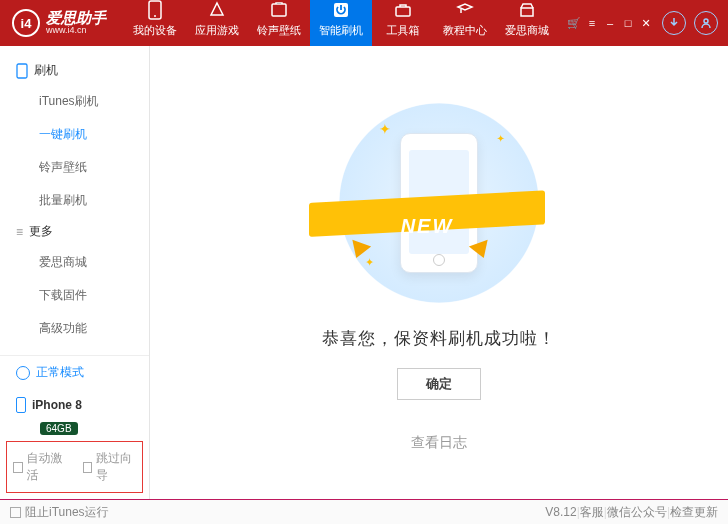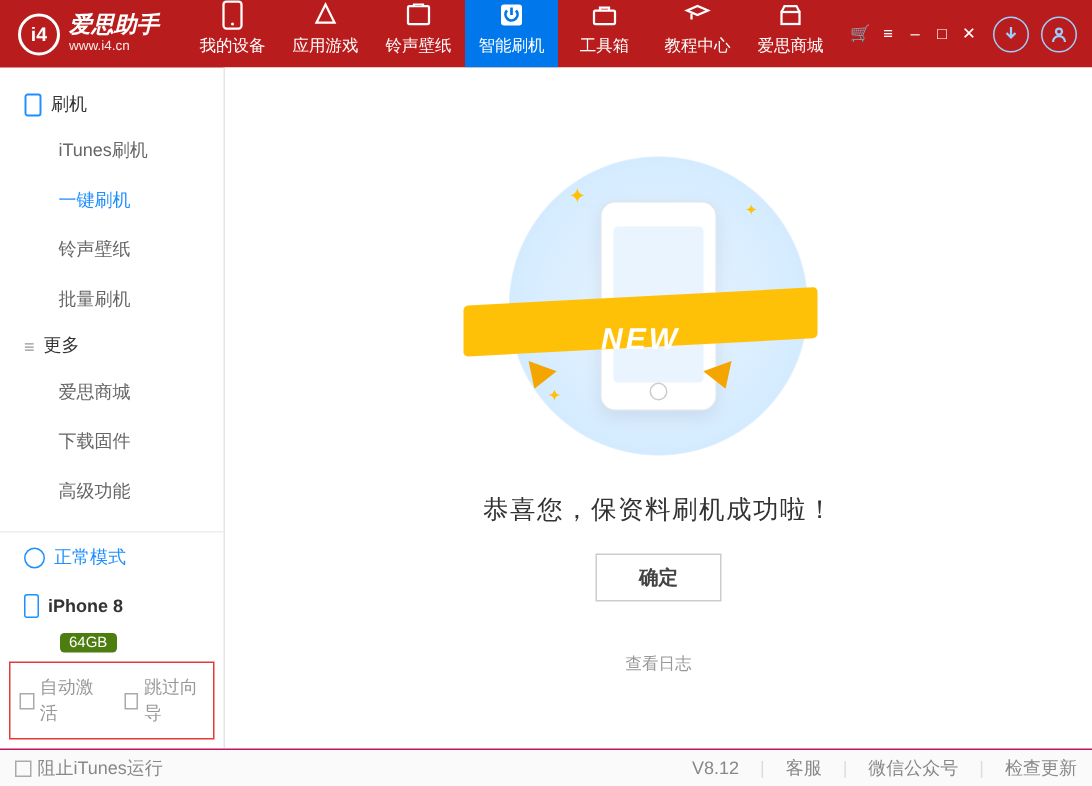--- a/index.html
+++ b/index.html
@@ -24,42 +24,42 @@
 .sidebar{width:150px;border-right:1px solid #e5e5e5;display:flex;flex-direction:column;}
 .side-scroll{flex:1;padding:10px 0;}
 .side-group{padding:6px 16px;color:#333;font-size:13px;display:flex;align-items:center;gap:6px;}
 .side-item{padding:8px 0 8px 39px;color:#666;font-size:12px;cursor:pointer;}
 .side-item.active{color:#1e8fff;}
 .side-bottom{border-top:1px solid #eee;}
 .mode-row{padding:8px 16px;display:flex;align-items:center;gap:6px;color:#1e8fff;}
 .mode-row .refresh{width:14px;height:14px;border:1.5px solid #1e8fff;border-radius:50%;position:relative;}
 .dev-row{padding:8px 16px;display:flex;align-items:center;gap:6px;color:#333;}
 .dev-row .phone-ico{width:10px;height:16px;border:1.5px solid #1e8fff;border-radius:2px;}
-.cap-badge{display:inline-block;background:#4d7c0f;color:#fff;border-radius:3px;padding:1px 6px;font-size:10px;margin-left:40px;}
+.cap-badge{display:inline-block;background:#14532d;color:#fff;border-radius:3px;padding:1px 6px;font-size:10px;margin-left:40px;}
 .checks{border:1.5px solid #e53935;margin:6px;padding:8px 6px;display:flex;gap:16px;}
 .chk{display:flex;align-items:center;gap:4px;color:#999;font-size:11px;cursor:pointer;}
 .chk .box{width:11px;height:11px;border:1px solid #aaa;}
 .main{flex:1;display:flex;flex-direction:column;align-items:center;justify-content:center;background:#fff;}
 .illus{width:200px;height:200px;background:radial-gradient(circle at 50% 50%,#e9f5ff 0%,#d4ebff 70%,transparent 71%);border-radius:50%;position:relative;display:flex;align-items:center;justify-content:center;margin-top:10px;}
 .phone{width:78px;height:140px;background:#fff;border-radius:10px;border:1px solid #dde6f0;box-shadow:0 4px 12px rgba(0,0,0,0.08);position:relative;}
 .phone::before{content:"";position:absolute;top:16px;left:8px;right:8px;bottom:18px;background:#eaf4ff;border-radius:3px;}
 .phone::after{content:"";position:absolute;bottom:6px;left:50%;width:10px;height:10px;border:1px solid #ccc;border-radius:50%;transform:translateX(-50%);}
 .ribbon{position:absolute;left:-30px;right:-6px;top:50%;height:48px;transform:translateY(-30%);}
 .ribbon .band{position:absolute;left:0;right:0;top:8px;height:34px;background:#ffc107;transform:skewY(-3deg);border-radius:3px;}
 .ribbon .txt{position:absolute;left:0;right:0;top:8px;height:34px;display:flex;align-items:center;justify-content:center;color:#fff;font-weight:900;font-size:20px;font-style:italic;letter-spacing:2px;margin-top:12px;}
 .tail{position:absolute;width:0;height:0;border-style:solid;}
 .tail.l{left:40px;bottom:-22px;border-width:16px 10px 0 10px;border-color:#f5a500 transparent transparent transparent;transform:rotate(20deg);}
 .tail.r{right:54px;bottom:-22px;border-width:16px 10px 0 10px;border-color:#f5a500 transparent transparent transparent;transform:rotate(-20deg);}
 .star{position:absolute;color:#ffc107;font-size:14px;}
 .msg{margin-top:24px;font-size:17px;color:#333;letter-spacing:1px;}
 .ok-btn{margin-top:18px;padding:6px 28px;border:1px solid #ccc;background:#fff;color:#444;cursor:pointer;font-size:13px;font-weight:bold;}
-.log-link{margin-top:34px;color:#999;font-size:11px;cursor:pointer;}
+.log-link{margin-top:34px;color:#999;font-size:14px;cursor:pointer;}
 .statusbar{height:26px;border-top:1px solid #be185d;background:#fafafa;display:flex;align-items:center;padding:0 10px;color:#888;font-size:11px;}
 .statusbar .left{display:flex;align-items:center;gap:4px;}
-.statusbar .right{margin-left:auto;display:flex;align-items:center;gap:14px;}
+.statusbar .right{margin-left:auto;display:flex;align-items:center;gap:0;}
 .statusbar .sep{color:#ddd;}
 svg{display:block;}
 </style>
 </head>
 <body>
 
 <div class="app">
 
   <div class="titlebar">
     <div class="logo-area">

